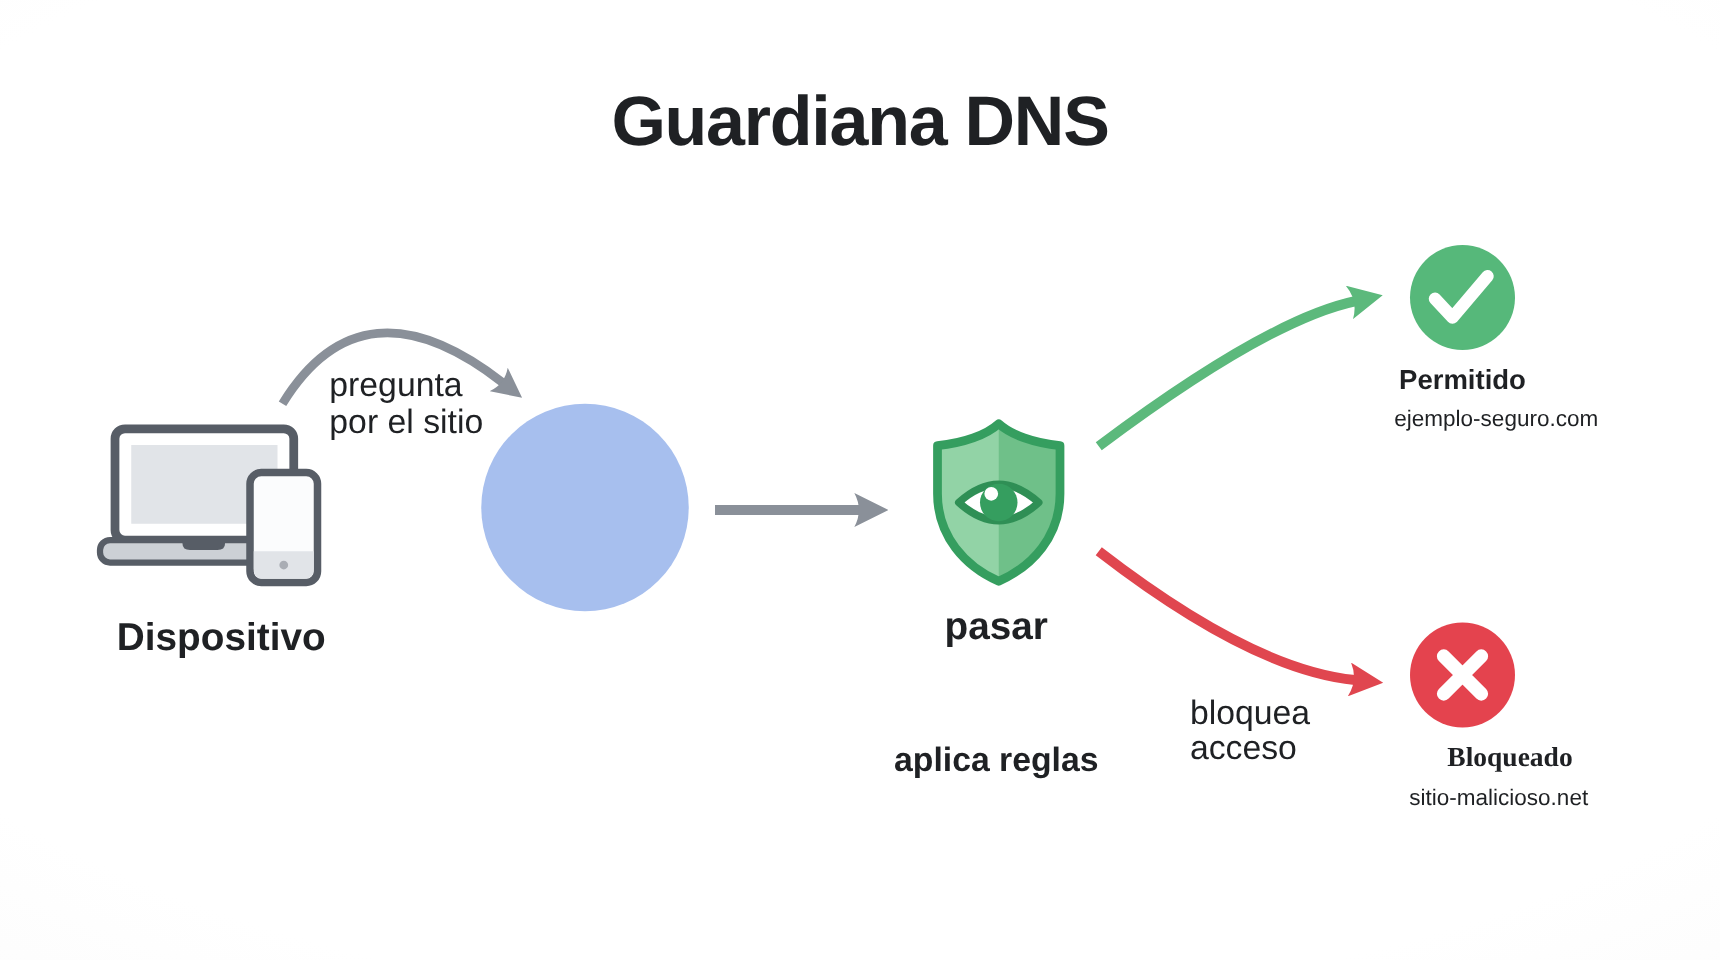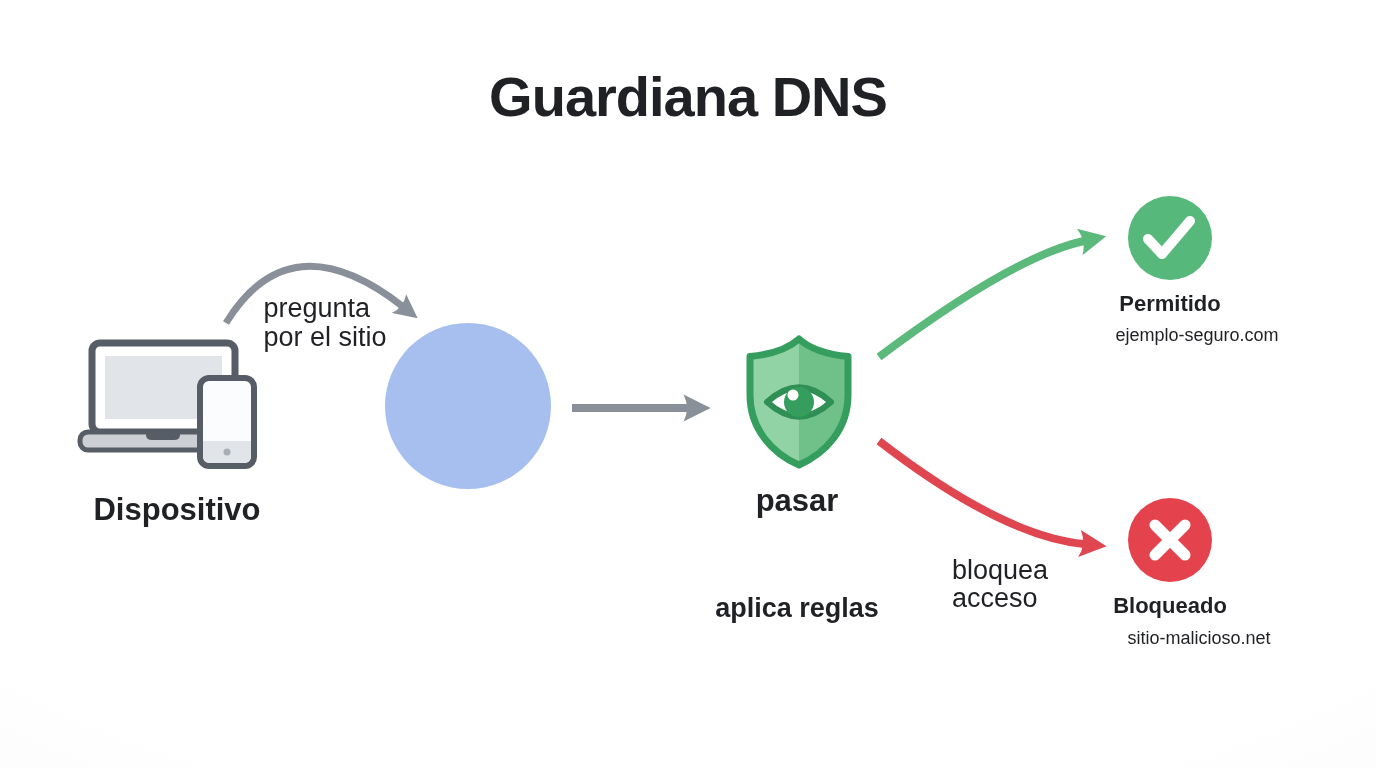--- a/index.html
+++ b/index.html
@@ -103,16 +103,16 @@
 
 
   <div class="t edge-label lh28" style="left:1000px;top:556px;">
     <div>bloquea</div>
     <div>acceso</div>
   </div>
 
   <div class="t node-label-sm" style="left:1170px;top:291px;">Permitido</div>
   <div class="t domain" style="left:1168px;top:325px;">ejemplo-seguro.com</div>
 
-  <div class="t node-label-sm" style="left:1170px;top:593px;">Bloqueado</div>
+  <div class="t node-label-sm" style="left:1208px;top:593px;font-family:Liberation Serif, serif;">Bloqueado</div>
   <div class="t domain" style="left:1170px;top:628px;">sitio-malicioso.net</div>
 
 </div>
 
 </body></html>

